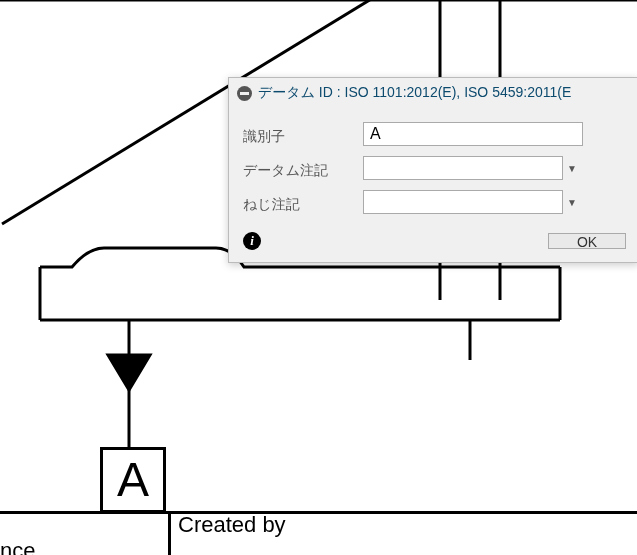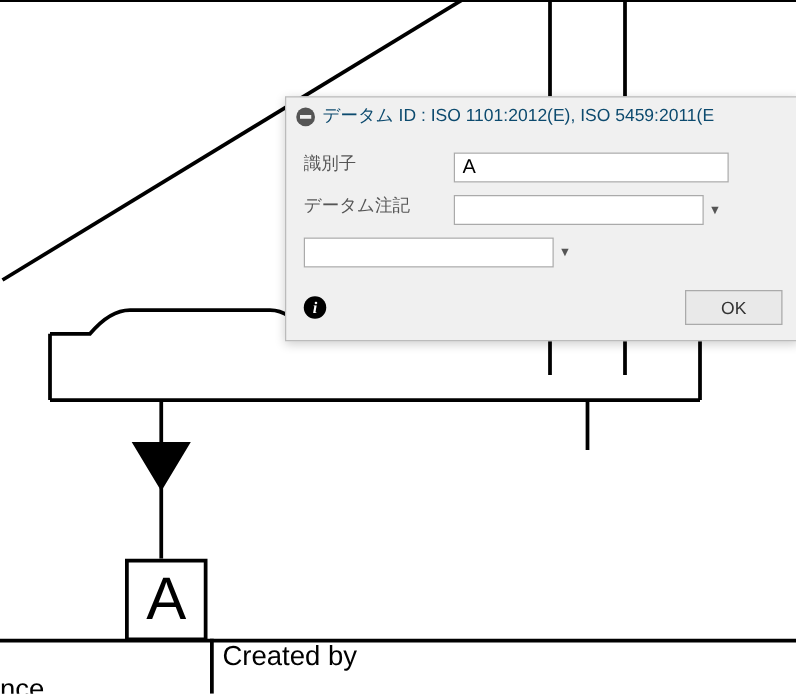--- a/index.html
+++ b/index.html
@@ -100,21 +100,21 @@
     position: absolute;
     left: 3px; top: 6px;
     width: 9px; height: 3px;
     background: #f0f0f0;
   }
   .dlg-body {
     padding: 4px 14px 2px 14px;
   }
   .row {
     display: flex;
-    align-items: flex-start;
+    align-items: flex-end;
     margin: 10px 0;
   }
   .row .label {
     width: 120px;
     color: #555;
     font-size: 14px;
   }
   .row input[type=text] {
     height: 24px;
     border: 1px solid #aaa;
@@ -157,21 +157,21 @@
     font-family: Georgia, "Times New Roman", serif;
     font-style: italic;
     font-weight: bold;
     font-size: 13px;
     line-height: 18px;
     text-align: center;
   }
   .dlg-footer .spacer { flex: 1; }
   .btn {
     min-width: 78px;
-    height: 28px;
+    height: 16px;
     border: 1px solid #aaa;
     background: #e9e9e9;
     color: #333;
     font-size: 14px;
     padding: 0 12px;
     cursor: pointer;
   }
 </style>
 </head>
 <body>
@@ -233,20 +233,21 @@
 
       <div class="row">
         <span class="label">データム注記</span>
         <span class="combo">
           <input type="text" value="" style="">
           <span class="drop">▼</span>
         </span>
       </div>
 
       <div class="row">
+        <span class="label">ねじ注記</span>
         <span class="combo">
           <input type="text" value="" style="">
           <span class="drop">▼</span>
         </span>
       </div>
 
     </div>
     <div class="dlg-footer">
       <span class="info">i</span>
       <span class="spacer"></span>

